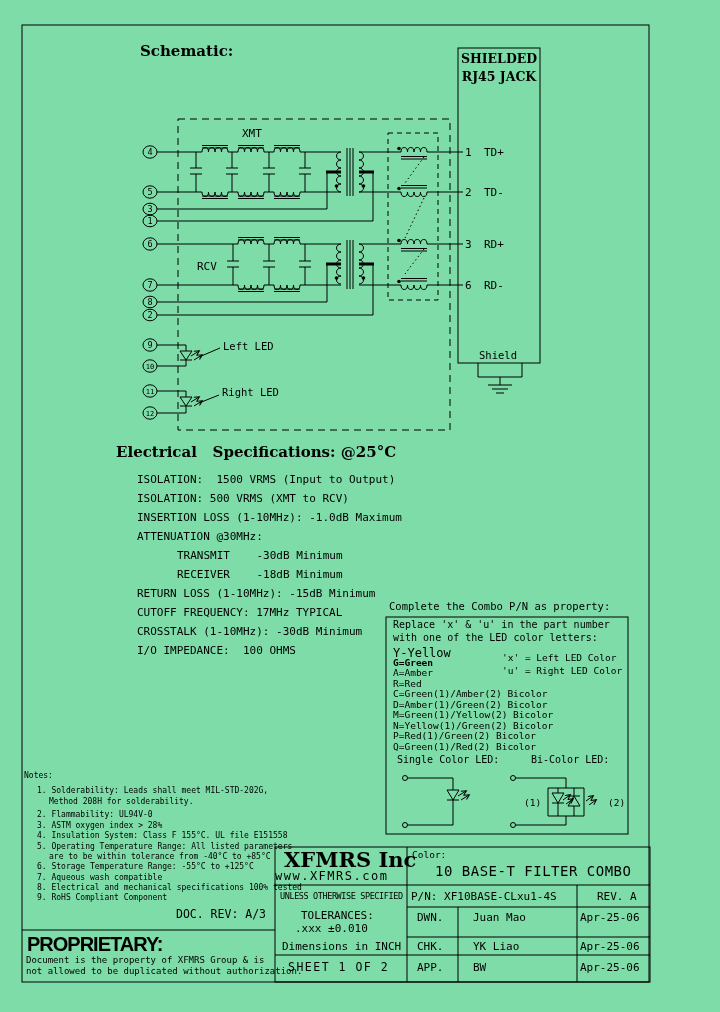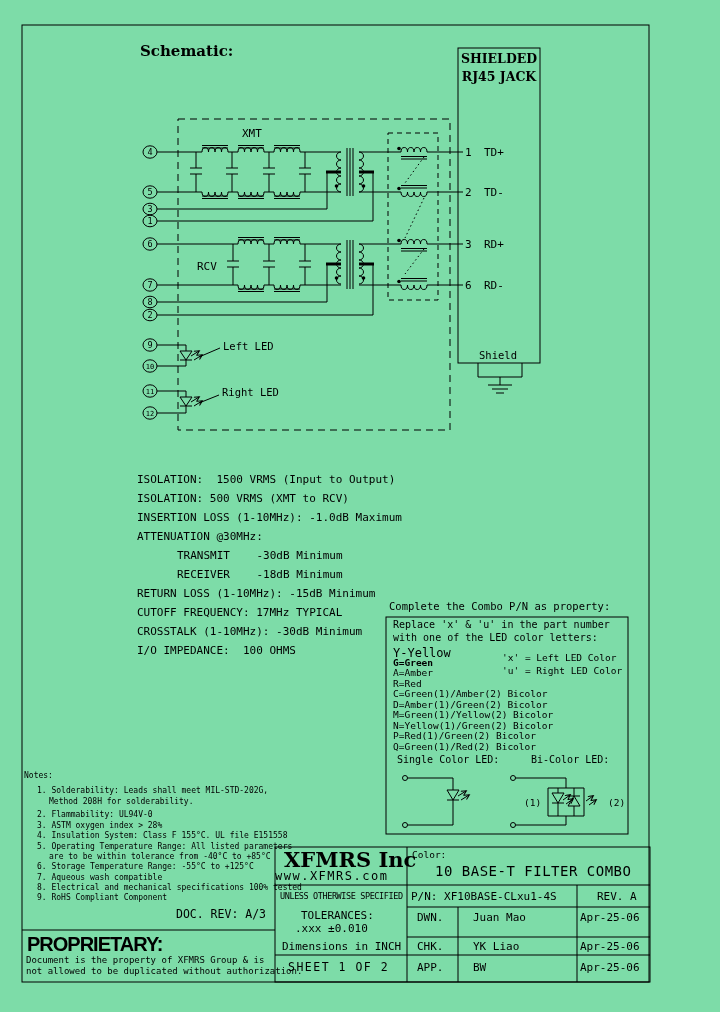--- a/index.html
+++ b/index.html
@@ -204,20 +204,21 @@
 
   <g>
     <rect x="275" y="847" width="375" height="135" class="stroke" stroke-width="1.2"></rect>
     <path class="stroke" stroke-width="1.2" d="M407 847 V982 M458 907 V982 M577 885 V982 M275 885 H650 M407 907 H650 M407 937 H650 M275 955 H650"></path>
   </g>
 
   <path class="stroke" stroke-width="1.2" d="M22 930 H275"></path>
 </svg>
 
 <div class="t serif" style="left:126px;top:44px;font-size:15px;margin-left:14px;">Schematic:</div>
+<div class="t serif" style="left:116px;top:445px;font-size:15px;">Electrical   Specifications: @25°C</div>
 
 <div class="t" style="left:137px;top:474px;font-size:11px;">ISOLATION:  1500 VRMS (Input to Output)</div>
 <div class="t" style="left:137px;top:493px;font-size:11px;">ISOLATION: 500 VRMS (XMT to RCV)</div>
 <div class="t" style="left:137px;top:512px;font-size:11px;">INSERTION LOSS (1-10MHz): -1.0dB Maximum</div>
 <div class="t" style="left:137px;top:531px;font-size:11px;">ATTENUATION @30MHz:</div>
 <div class="t" style="left:177px;top:550px;font-size:11px;">TRANSMIT    -30dB Minimum</div>
 <div class="t" style="left:177px;top:569px;font-size:11px;">RECEIVER    -18dB Minimum</div>
 <div class="t" style="left:137px;top:588px;font-size:11px;">RETURN LOSS (1-10MHz): -15dB Minimum</div>
 <div class="t" style="left:137px;top:607px;font-size:11px;">CUTOFF FREQUENCY: 17MHz TYPICAL</div>
 <div class="t" style="left:137px;top:626px;font-size:11px;">CROSSTALK (1-10MHz): -30dB Minimum</div>

